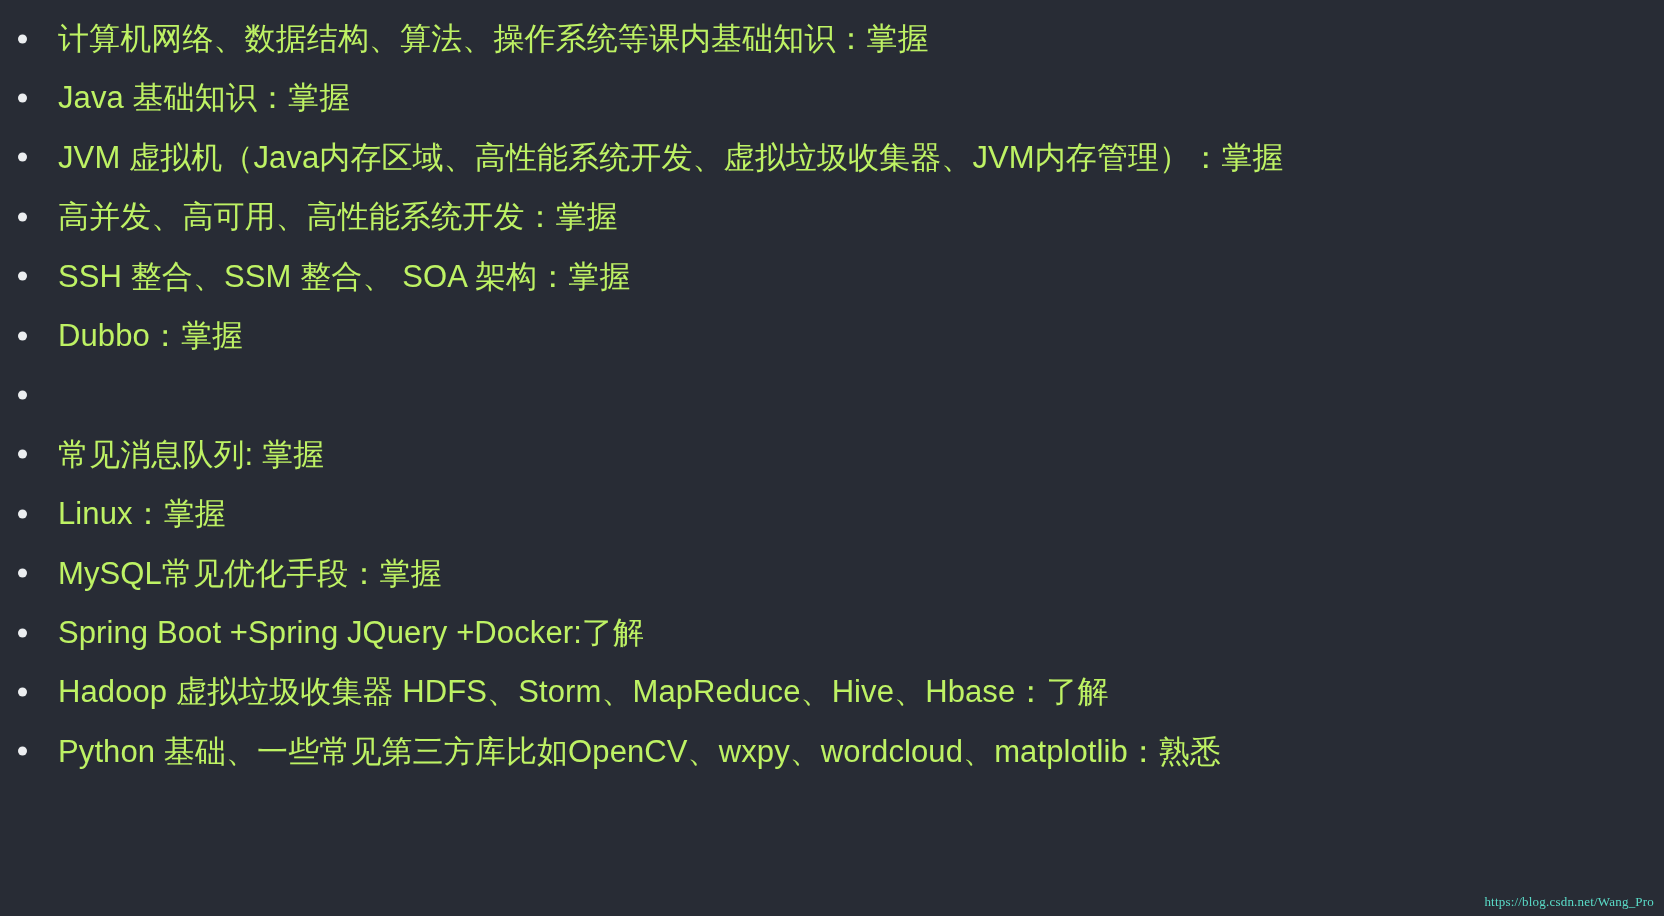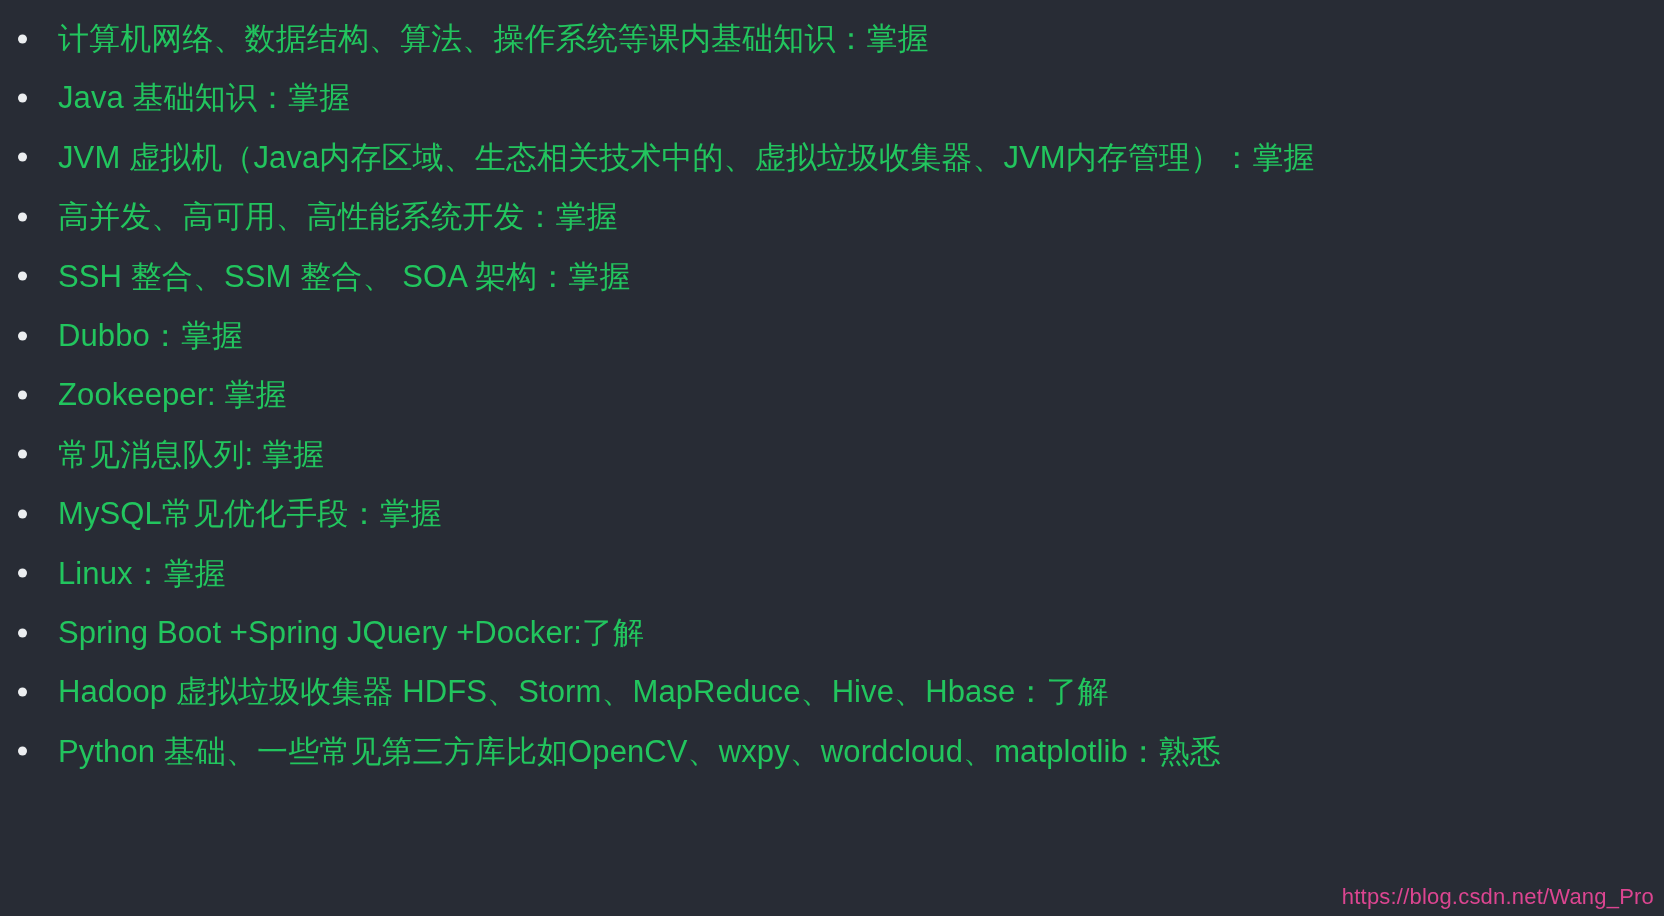--- a/index.html
+++ b/index.html
@@ -29,21 +29,21 @@
     list-style: none;
     margin: 0;
     padding: 0;
   }
 
   li.skill-item {
     position: relative;
     height: 59.4px;
     line-height: 59.4px;
     padding-left: 58px;
-    color: #22c55e;
+    color: #bef264;
     font-size: 31px;
     white-space: nowrap;
     letter-spacing: 0.1px;
     font-weight: 400;
   }
 
   li.skill-item .bullet {
     position: absolute;
     left: 18px;
     top: 50%;
@@ -57,71 +57,70 @@
 
   li.skill-item .txt {
     display: inline-block;
     vertical-align: baseline;
   }
 
   .watermark {
     position: absolute;
     right: 10px;
     bottom: 6px;
-    color: #ec4899;
-    font-size: 22px;
-    font-family: Liberation Sans, sans-serif;
+    color: #5eead4;
+    font-size: 13px;
+    font-family: Liberation Serif, serif;
     letter-spacing: 0.2px;
     opacity: 0.92;
   }
 </style>
 </head>
 <body>
 
 <div class="page">
   <ul class="skill-list">
     <li class="skill-item">
       <span class="bullet"></span>
       <span class="txt">计算机网络、数据结构、算法、操作系统等课内基础知识：掌握</span>
     </li>
     <li class="skill-item">
       <span class="bullet"></span>
       <span class="txt">Java 基础知识：掌握</span>
     </li>
     <li class="skill-item">
       <span class="bullet"></span>
-      <span class="txt">JVM 虚拟机（Java内存区域、生态相关技术中的、虚拟垃圾收集器、JVM内存管理）：掌握</span>
+      <span class="txt">JVM 虚拟机（Java内存区域、高性能系统开发、虚拟垃圾收集器、JVM内存管理）：掌握</span>
     </li>
     <li class="skill-item">
       <span class="bullet"></span>
       <span class="txt">高并发、高可用、高性能系统开发：掌握</span>
     </li>
     <li class="skill-item">
       <span class="bullet"></span>
       <span class="txt">SSH 整合、SSM 整合、 SOA 架构：掌握</span>
     </li>
     <li class="skill-item">
       <span class="bullet"></span>
       <span class="txt">Dubbo：掌握</span>
     </li>
     <li class="skill-item">
       <span class="bullet"></span>
-      <span class="txt">Zookeeper: 掌握</span>
     </li>
     <li class="skill-item">
       <span class="bullet"></span>
       <span class="txt">常见消息队列: 掌握</span>
     </li>
     <li class="skill-item">
       <span class="bullet"></span>
-      <span class="txt">MySQL常见优化手段：掌握</span>
+      <span class="txt">Linux：掌握</span>
     </li>
     <li class="skill-item">
       <span class="bullet"></span>
-      <span class="txt">Linux：掌握</span>
+      <span class="txt">MySQL常见优化手段：掌握</span>
     </li>
     <li class="skill-item">
       <span class="bullet"></span>
       <span class="txt">Spring Boot +Spring JQuery +Docker:了解</span>
     </li>
     <li class="skill-item">
       <span class="bullet"></span>
       <span class="txt">Hadoop 虚拟垃圾收集器 HDFS、Storm、MapReduce、Hive、Hbase：了解</span>
     </li>
     <li class="skill-item">

